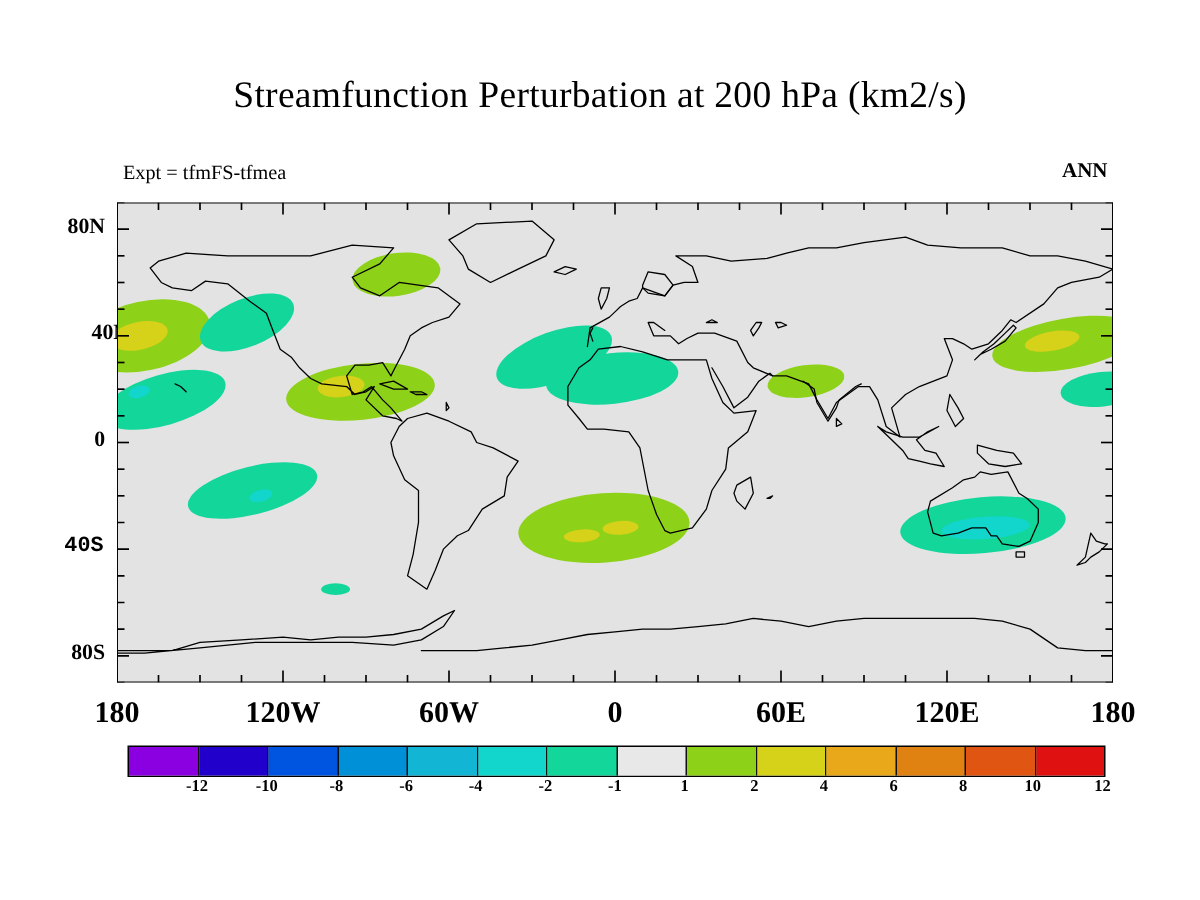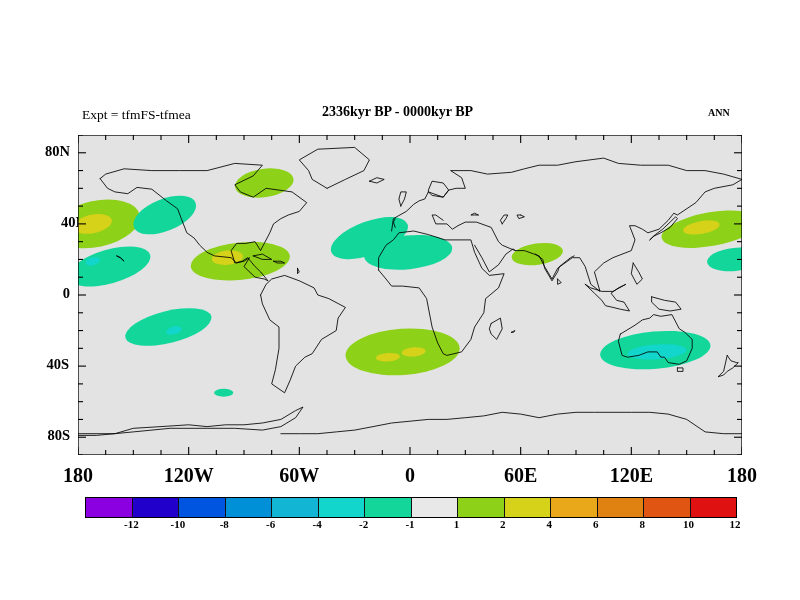--- a/index.html
+++ b/index.html
@@ -5,49 +5,49 @@
   html,body{margin:0;padding:0;background:#ffffff;}
   body{width:800px;height:600px;overflow:hidden;
        font-family:"Liberation Serif","DejaVu Serif",serif;color:#000;}
   #page{position:relative;width:800px;height:600px;}
 
   .ttl{position:absolute;left:0;top:50px;width:800px;text-align:center;
        font-size:25px;font-weight:400;letter-spacing:.2px;}
   .rmsd{position:absolute;left:128px;top:92px;font-size:12.5px;font-weight:bold;}
   .expt{position:absolute;left:82px;top:107px;font-size:13.5px;}
   .period{position:absolute;left:322px;top:104px;font-size:14px;font-weight:bold;}
-  .ann{position:absolute;left:708px;top:107px;font-size:10px;font-weight:bold;text-align:center;}
+  .ann{position:absolute;left:708px;top:107px;font-size:14px;font-weight:bold;text-align:center;}
 
   .plotwrap{position:absolute;left:78px;top:135px;width:664px;height:320px;}
   svg.map{display:block;width:664px;height:320px;}
   .frame{fill:none;stroke:#000;stroke-width:1.3;}
 
   .ylab{position:absolute;text-align:right;width:46px;font-size:14.5px;font-weight:bold;}
   .xlab{position:absolute;text-align:center;width:60px;font-size:20px;font-weight:bold;}
 
   .cbwrap{position:absolute;left:85px;top:497px;width:650px;height:19px;
           border:1.1px solid #000;display:flex;}
   .cbwrap > i{flex:1 1 0;display:block;height:100%;border-right:1px solid #111;}
   .cbwrap > i:last-child{border-right:none;}
   .cbt{position:absolute;text-align:center;width:60px;font-size:11px;font-weight:bold;top:518px;}
 </style>
 </head>
 <body>
 
 <div id="page">
 
+  <div class="ttl">Streamfunction Perturbation at 200 hPa (km2/s)</div>
   <div class="expt">Expt = tfmFS-tfmea</div>
-  <div class="period">2336kyr BP - 0000kyr BP</div>
   <div class="ann">ANN</div>
 
   <div id="ylabels">
       <div class="ylab" style="left: 24px; top: 142.778px;">80N</div>
       <div class="ylab" style="left: 40px; top: 213.889px;">40N</div>
       <div class="ylab" style="left: 24px; top: 285px;">0</div>
-      <div class="ylab" style="left: 23px; top: 356.111px;">40S</div>
+      <div class="ylab" style="left: 23px; top: 356.111px; font-family: Liberation Mono, monospace;">40S</div>
       <div class="ylab" style="left: 24px; top: 427.222px;">80S</div>
     </div>
   <div id="xlabels">
       <div class="xlab" style="left: 48px; top: 464px;">180</div>
       <div class="xlab" style="left: 158.667px; top: 464px;">120W</div>
       <div class="xlab" style="left: 269.333px; top: 464px;">60W</div>
       <div class="xlab" style="left: 380px; top: 464px;">0</div>
       <div class="xlab" style="left: 490.667px; top: 464px;">60E</div>
       <div class="xlab" style="left: 601.333px; top: 464px;">120E</div>
       <div class="xlab" style="left: 712px; top: 464px;">180</div>

